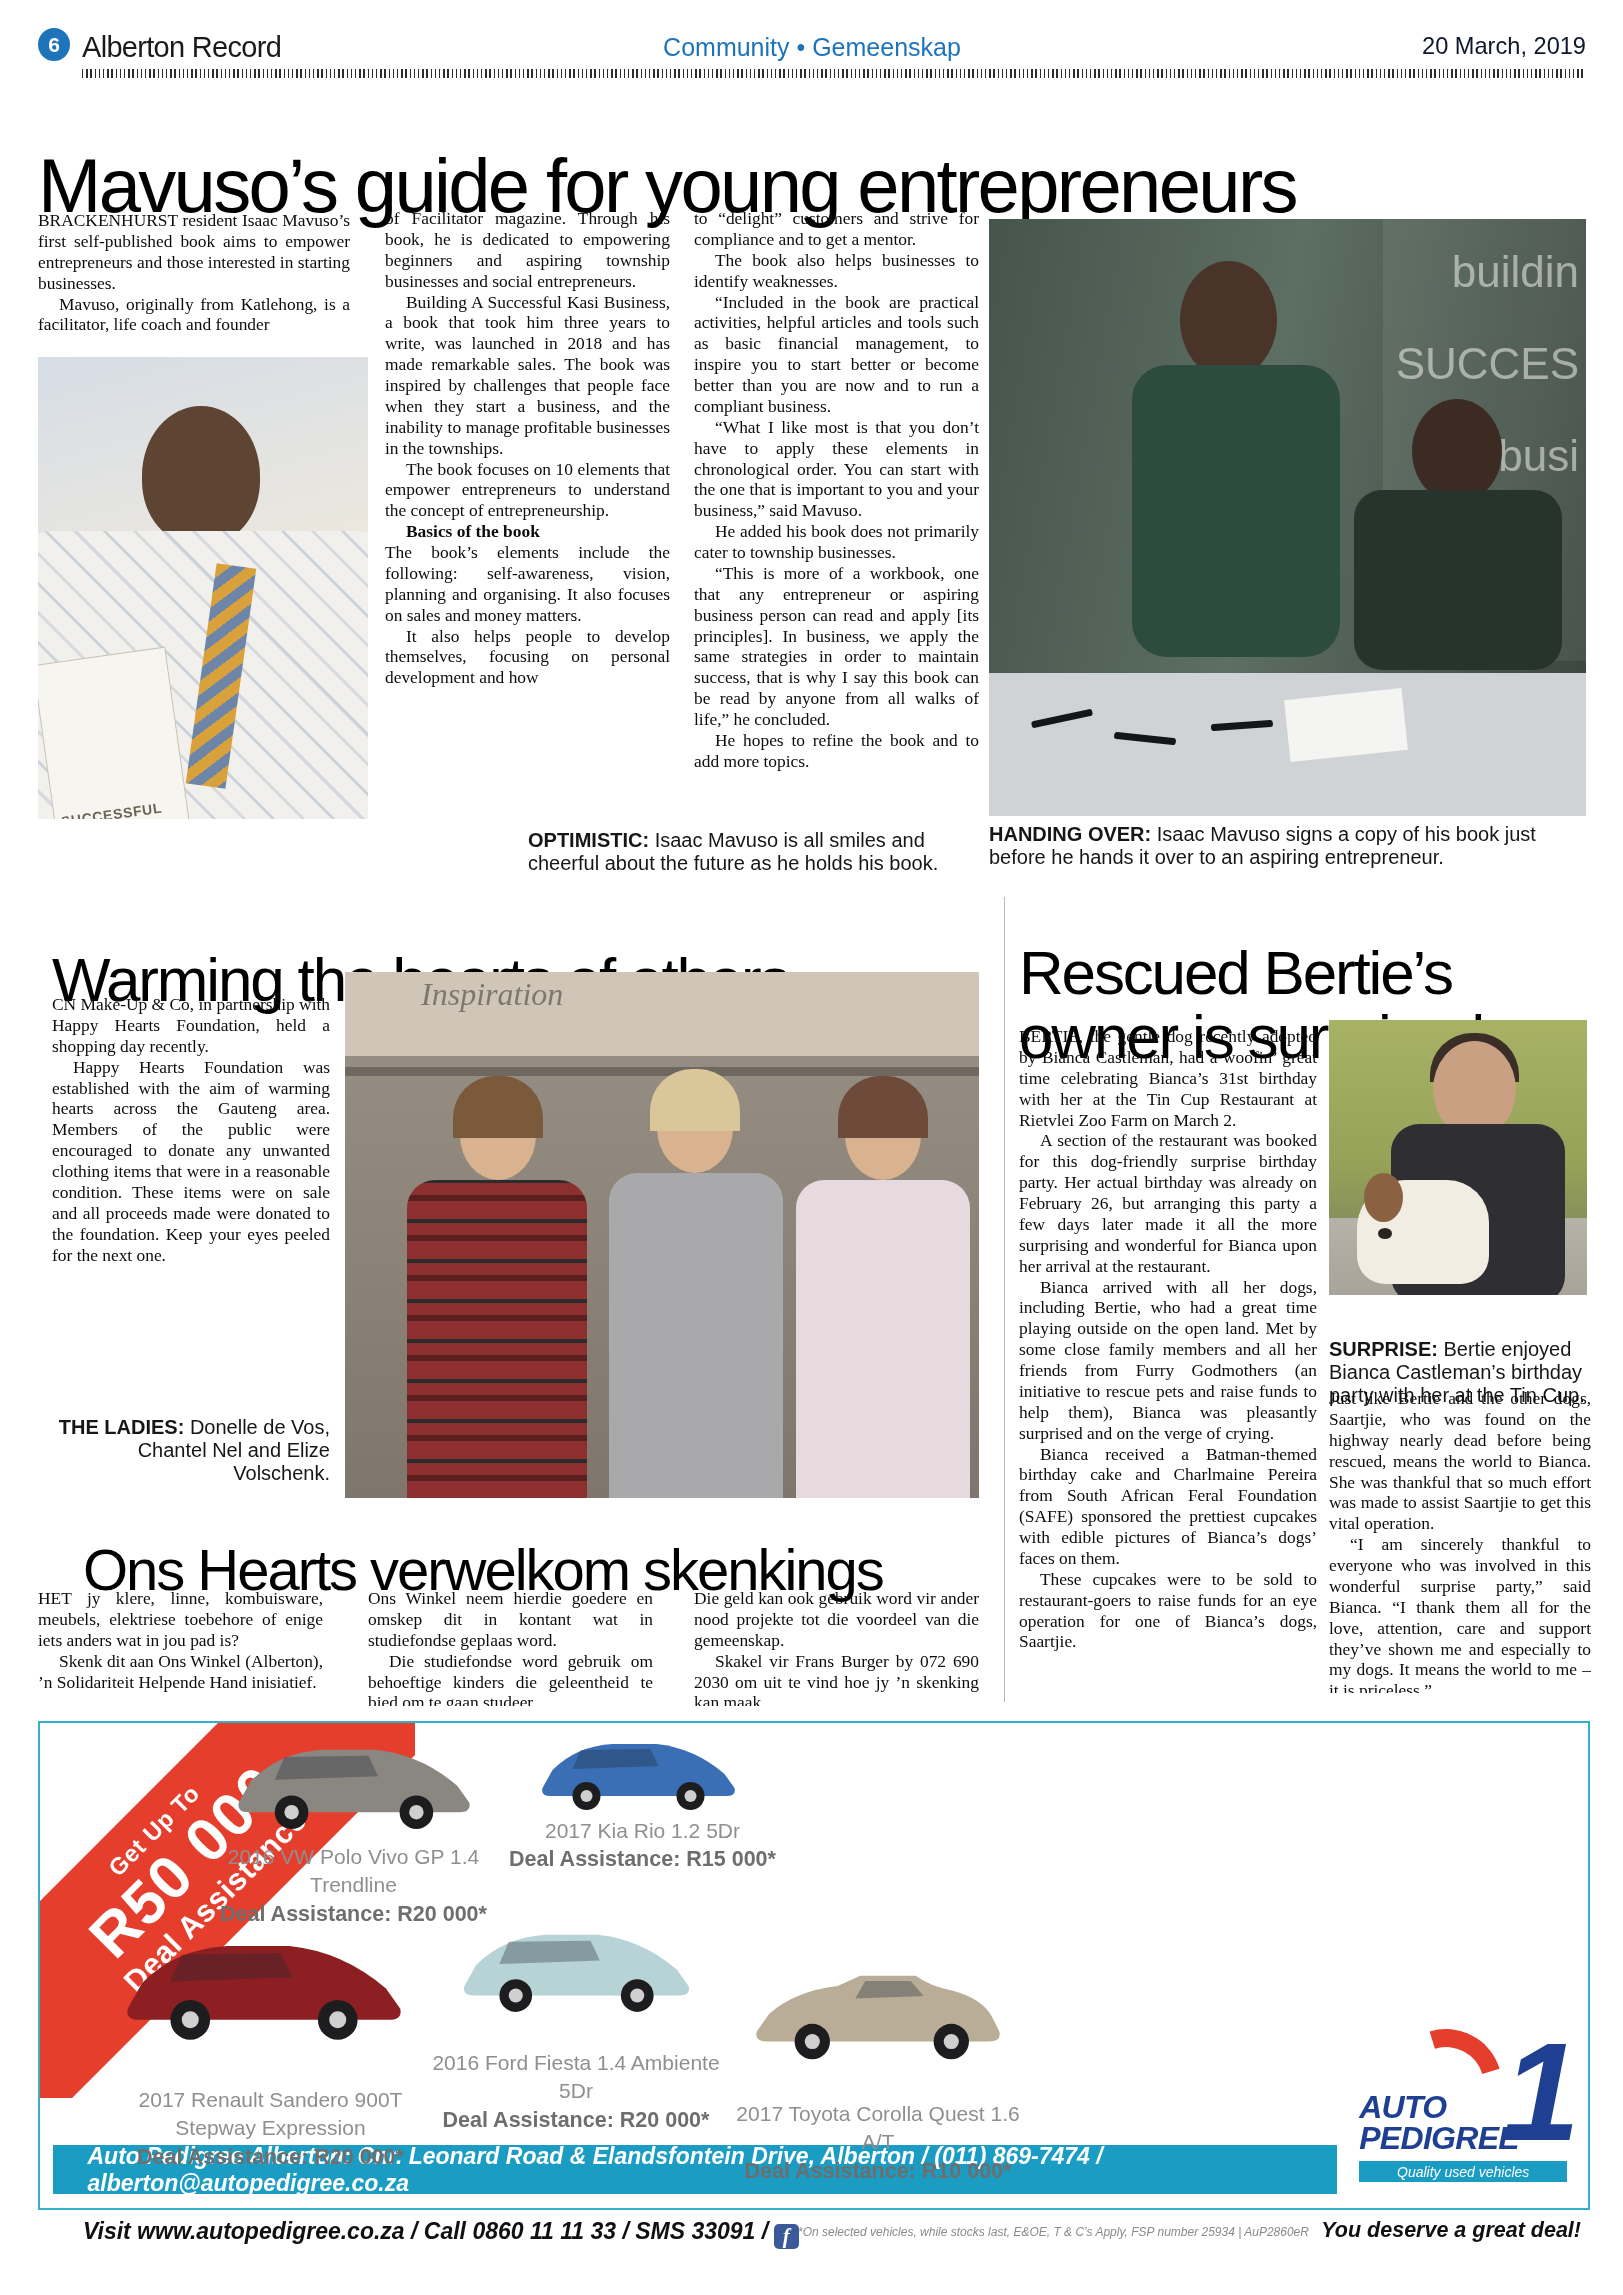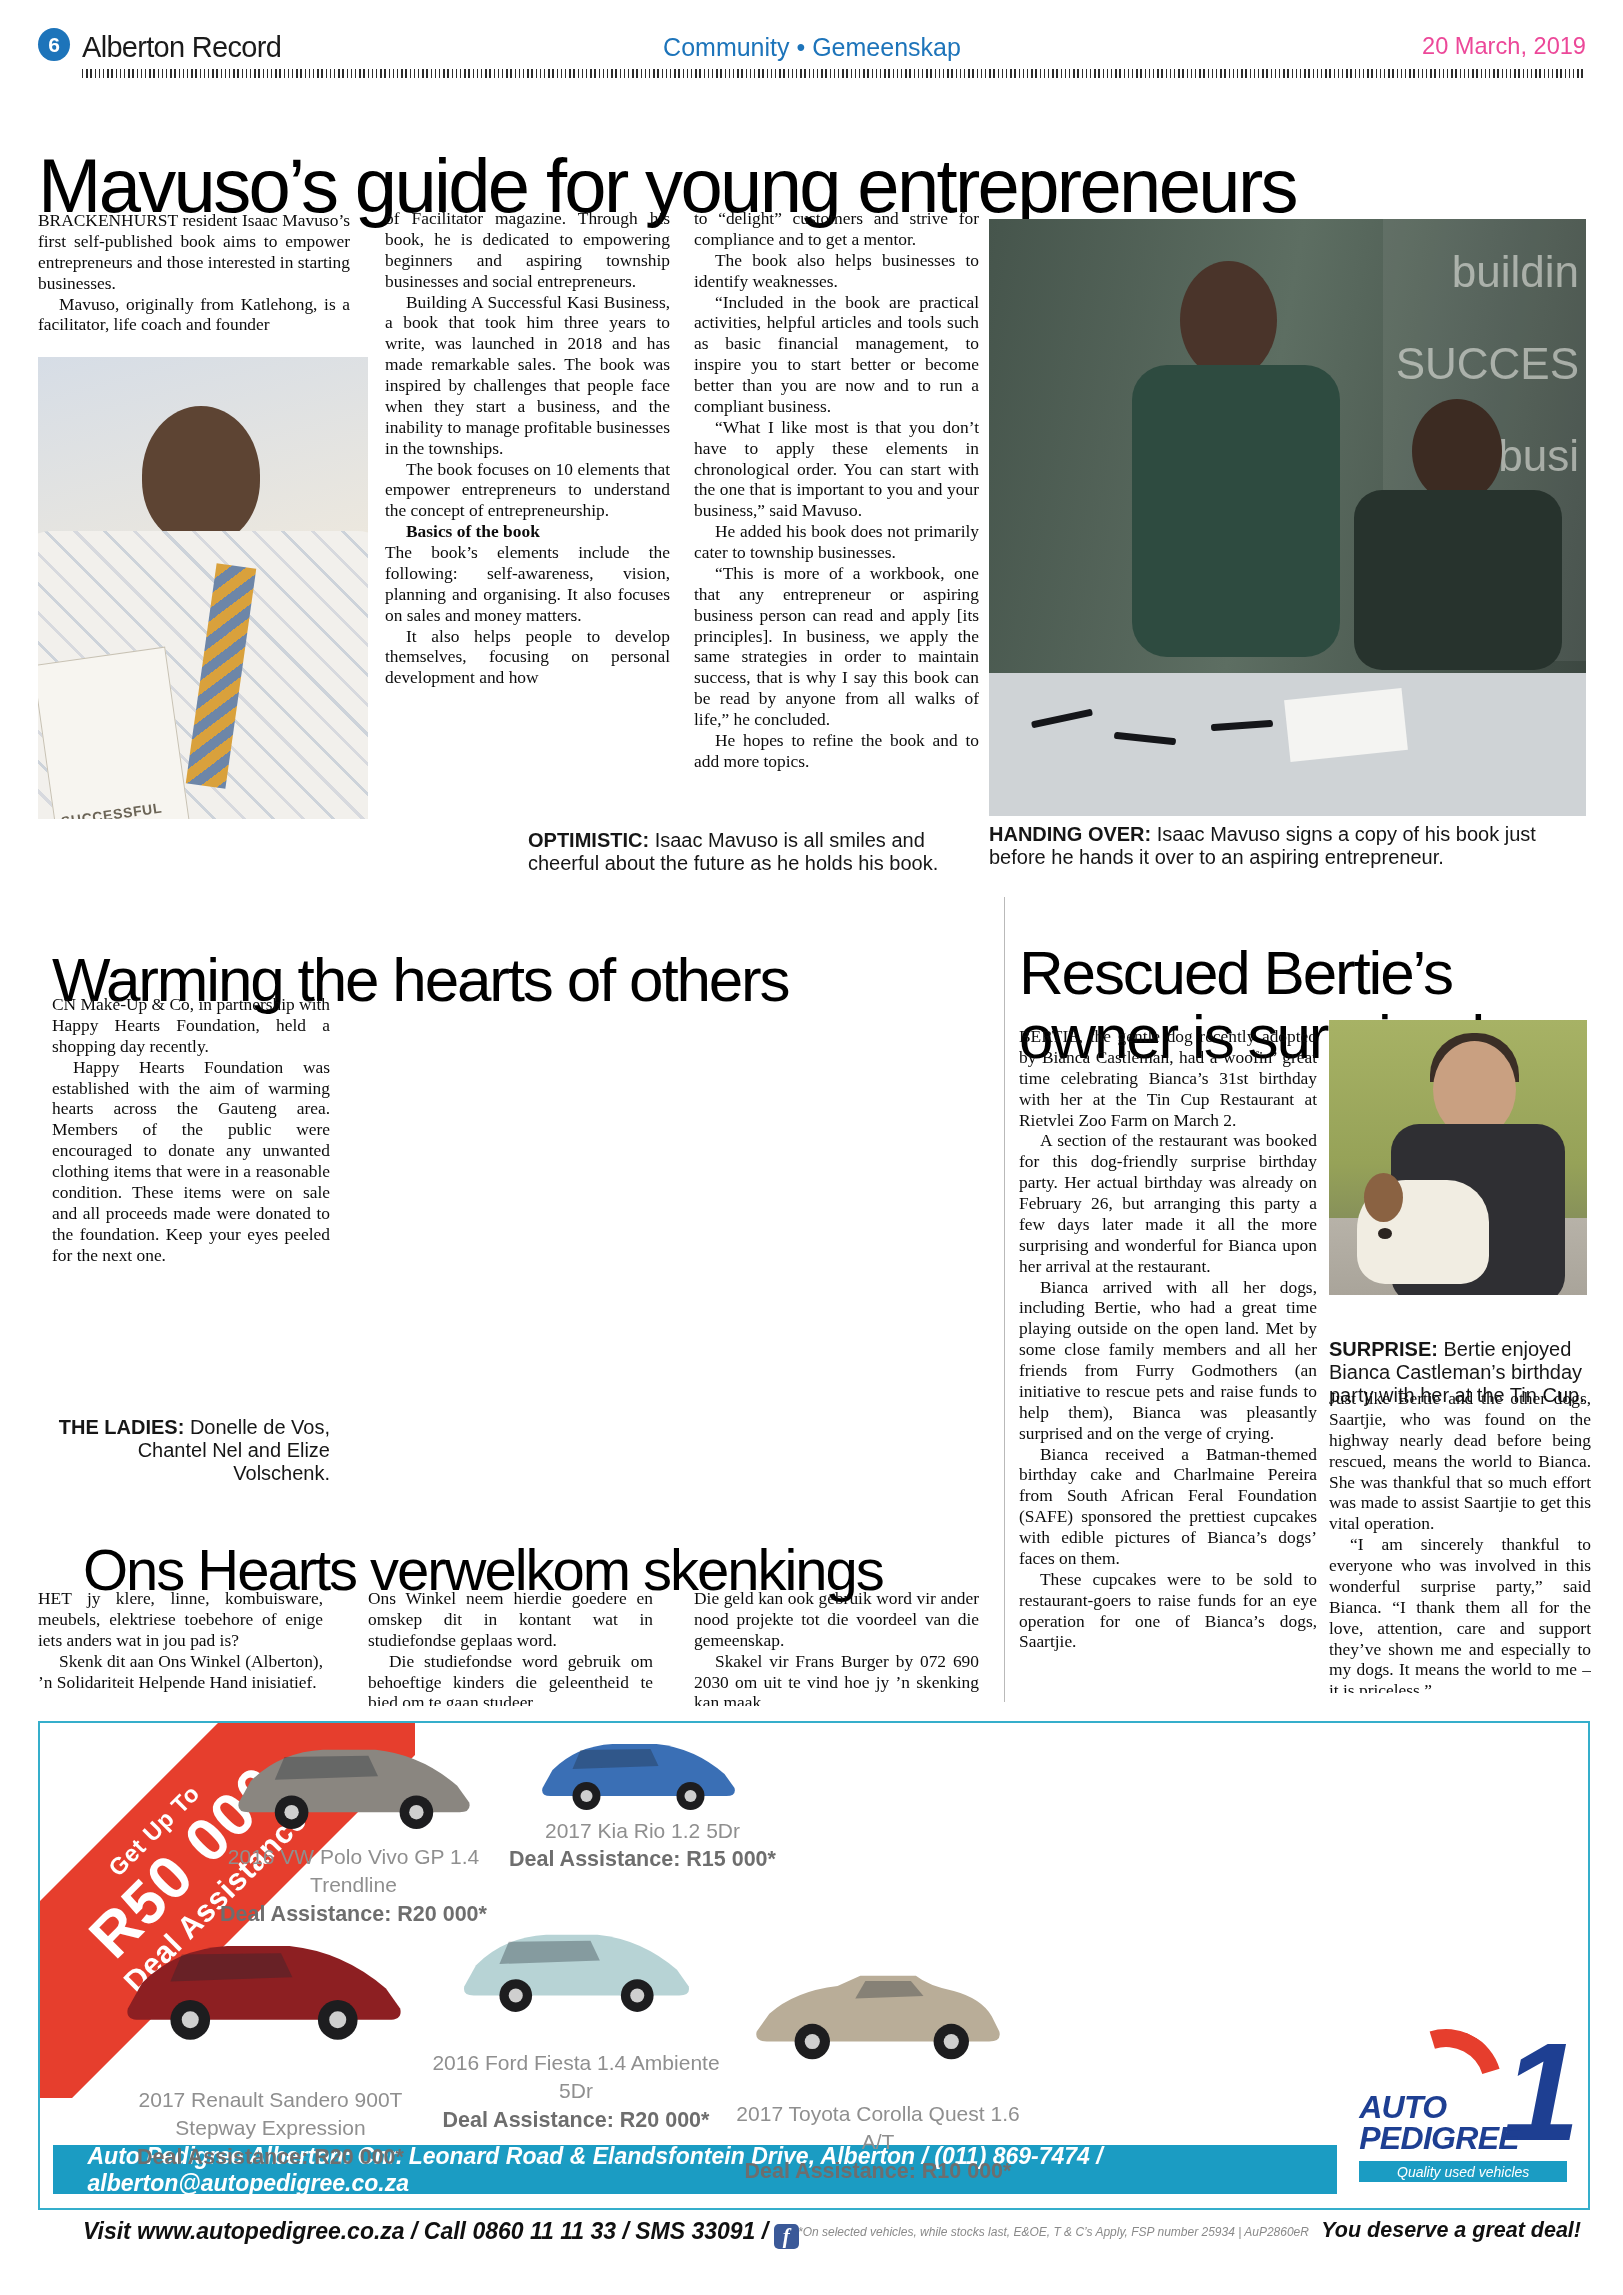--- a/index.html
+++ b/index.html
@@ -3,21 +3,21 @@
 <meta charset="utf-8">
 <style>
   html,body{margin:0;padding:0;background:#9a9a9a;}
   .page{position:relative;width:1624px;height:2295px;background:#ffffff;overflow:hidden;
         font-family:"Liberation Sans",sans-serif;color:#111;}
   
   .page-num{position:absolute;left:38px;top:28px;width:32px;height:33px;border-radius:50%;
         background:#1d74ba;color:#fff;font-size:21px;font-weight:bold;display:flex;align-items:center;justify-content:center;}
   .paper-name{position:absolute;left:82px;top:30.5px;font-size:29px;letter-spacing:-0.7px;color:#1a1a1a;}
   .section-label{position:absolute;left:0;top:33px;width:100%;text-align:center;font-size:25px;color:#1d74ba;}
-  .date-label{position:absolute;right:38px;top:33px;font-size:23.6px;color:#ec4899;}
+  .date-label{position:absolute;right:38px;top:33px;font-size:23.6px;color:#0f172a;}
   .hatch-rule{position:absolute;left:82px;top:69px;right:38px;height:9px;
         background:repeating-linear-gradient(90deg,#2c2c2c 0 1.4px,transparent 1.4px 4.2px);}
   
   .headline{font-family:"Liberation Sans",sans-serif;font-weight:400;color:#000;letter-spacing:-0.035em;line-height:1.02;}
   .h-main{position:absolute;left:38px;top:96px;width:1555px;font-size:76px;white-space:nowrap;}
   .h-warming{position:absolute;left:52px;top:897px;width:944px;font-size:62px;white-space:nowrap;}
   .h-bertie{position:absolute;left:1019px;top:890px;width:576px;font-size:62px;}
   .h-winkel{position:absolute;left:83px;top:1492px;width:916px;font-size:58px;white-space:nowrap;}
   
   .serif-col{position:absolute;font-family:"Liberation Serif",serif;font-size:17.4px;line-height:1.2;
@@ -179,20 +179,33 @@
   <div class="v-rule"></div>
 
   <h2 class="headline h-warming">Warming the hearts of others</h2>
   <div class="serif-col" style="left:52px;top:994px;width:278px;height:403px;">
       <p>CN Make-Up &amp; Co, in partnership with Happy Hearts Foundation, held a shopping day recently.</p>
       <p>Happy Hearts Foundation was established with the aim of warming hearts across the Gauteng area. Members of the public were encouraged to donate any unwanted clothing items that were in a reasonable condition. These items were on sale and all proceeds made were donated to the foundation. Keep your eyes peeled for the next one.</p>
     </div>
   <div class="caption" style="left:52px;top:1416px;width:278px;text-align:right;">
     <span class="lead">THE LADIES:</span><span> Donelle de Vos, Chantel Nel and Elize Volschenk.</span>
   </div>
+  <div class="photo ph-ladies" style="left:345px;top:972px;width:634px;height:526px;">
+    <div class="script">Inspiration</div>
+    <div class="rack"></div>
+    <div class="fig" style="left:62px;top:208px;width:180px;height:319px;background:repeating-linear-gradient(0deg,#8e2f2f 0 18px,#5c1f1f 18px 23.6px,#8e2f2f 23.6px 36px,#2c2c2c 36px 40px);"></div>
+    <div class="head" style="left:115px;top:118px;"></div>
+    <div class="hair" style="left:108px;top:104px;background:#7a5a3a;"></div>
+    <div class="fig" style="left:264px;top:201px;width:174px;height:326px;background:#a9a9ab;"></div>
+    <div class="head" style="left:312px;top:111px;"></div>
+    <div class="hair" style="left:305px;top:97px;background:#d9c79a;"></div>
+    <div class="fig" style="left:451px;top:208px;width:174px;height:319px;background:#e7dade;"></div>
+    <div class="head" style="left:500px;top:118px;"></div>
+    <div class="hair" style="left:493px;top:104px;background:#6e4a3a;"></div>
+  </div>
 
   <h2 class="headline h-bertie">Rescued Bertie’s owner is surprised</h2>
   <div class="serif-col" style="left:1019px;top:1026px;width:298px;height:666px;">
       <p>BERTIE, the gentle dog recently adopted by Bianca Castleman, had a woofin’ great time celebrating Bianca’s 31st birthday with her at the Tin Cup Restaurant at Rietvlei Zoo Farm on March 2.</p>
       <p>A section of the restaurant was booked for this dog-friendly surprise birthday party. Her actual birthday was already on February 26, but arranging this party a few days later made it all the more surprising and wonderful for Bianca upon her arrival at the restaurant.</p>
       <p>Bianca arrived with all her dogs, including Bertie, who had a great time playing outside on the open land. Met by some close family members and all her friends from Furry Godmothers (an initiative to rescue pets and raise funds to help them), Bianca was pleasantly surprised and on the verge of crying.</p>
       <p>Bianca received a Batman-themed birthday cake and Charlmaine Pereira from South African Feral Foundation (SAFE) sponsored the prettiest cupcakes with edible pictures of Bianca’s dogs’ faces on them.</p>
       <p>These cupcakes were to be sold to restaurant-goers to raise funds for an eye operation for one of Bianca’s dogs, Saartjie.</p>
     </div>
   <div class="photo ph-bertie" style="left:1329px;top:1020px;width:258px;height:275px;">

